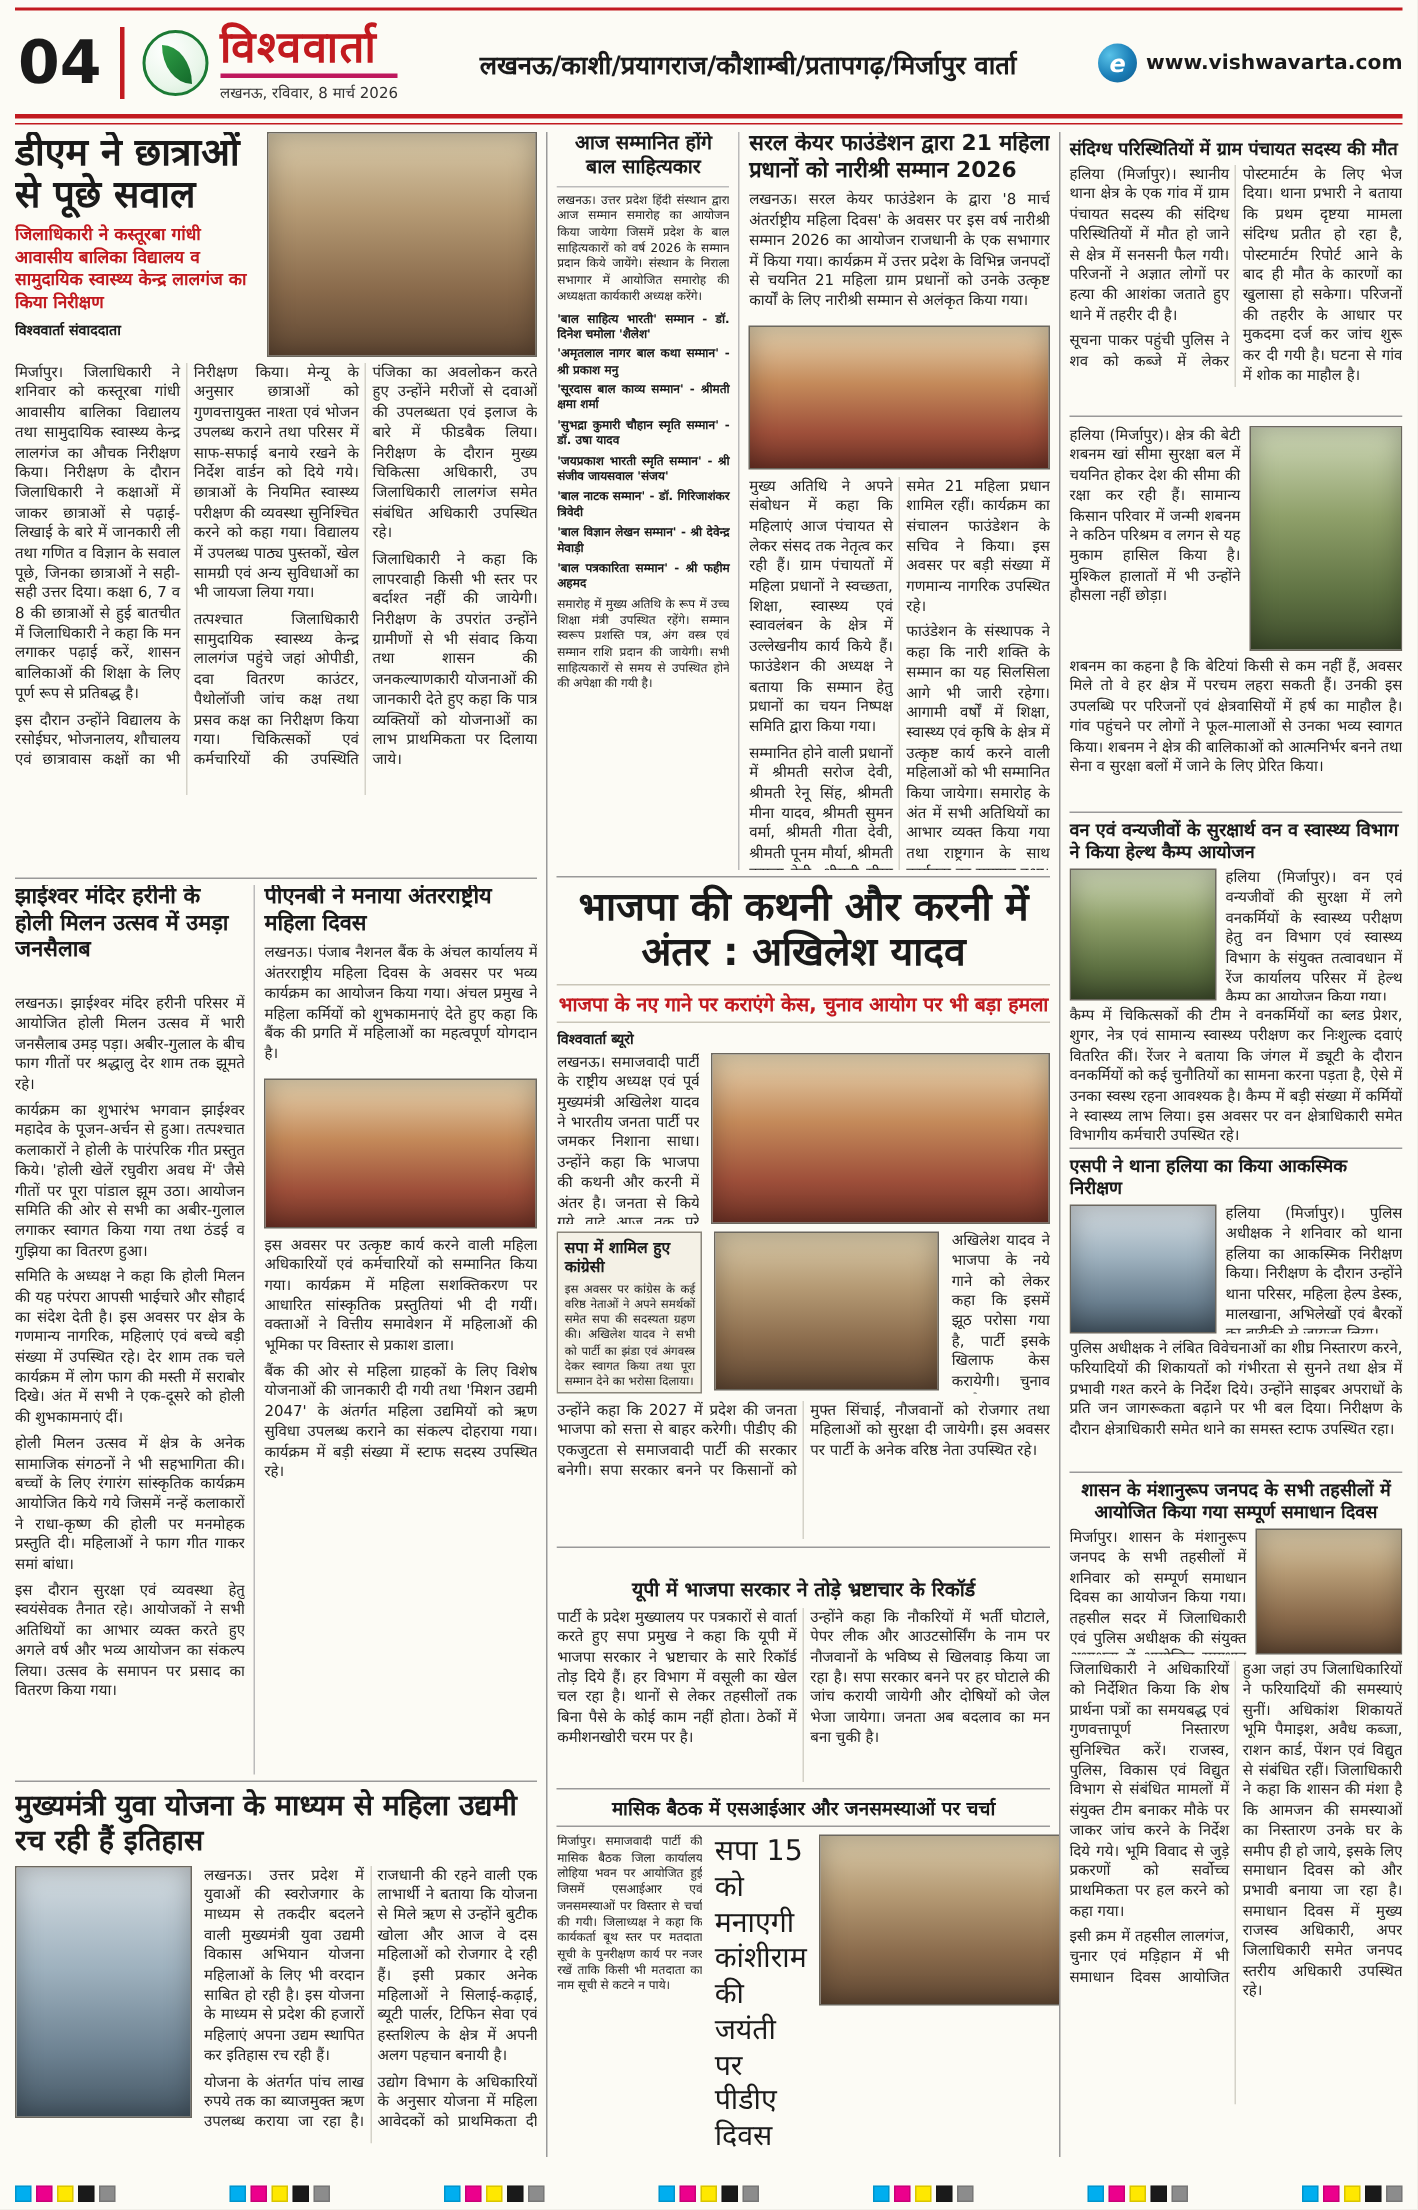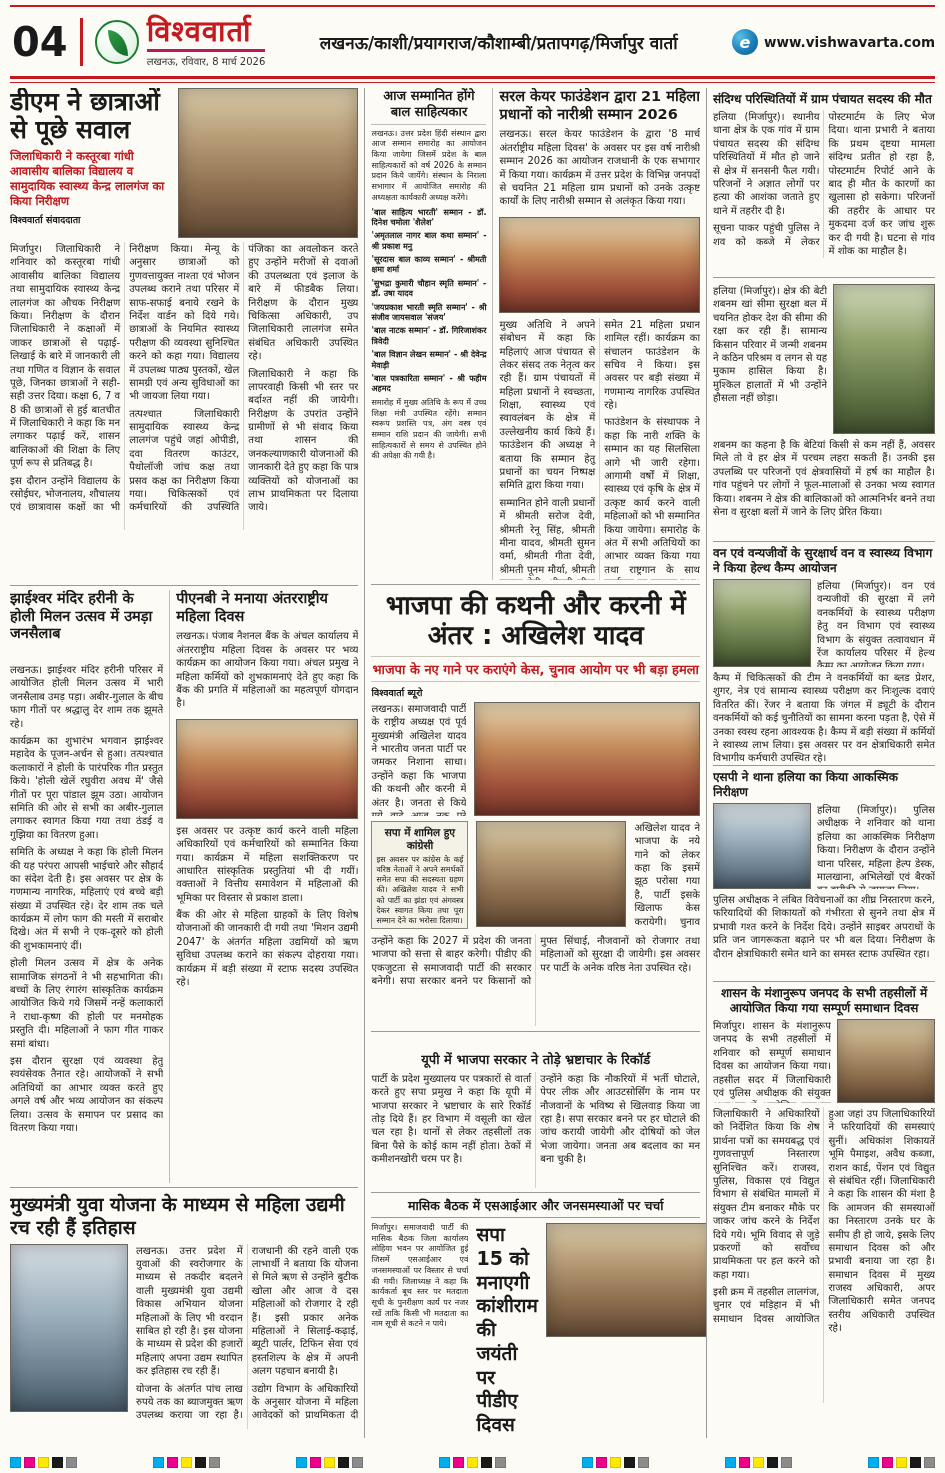--- a/index.html
+++ b/index.html
@@ -85,33 +85,33 @@
   .c-body2 { height:292px; }
 
   .art-i { border-top:1px solid #999; margin-top:4px; padding-top:6px; height:604px; }
   .i-sub { color:#c21a1f; text-align:center; font-weight:bold; font-size:13px; margin:5px 0 3px;
            border-top:1px solid #c9c5b8; border-bottom:1px solid #c9c5b8; padding:3px 0; }
   .i-row1 { display:flex; gap:8px; margin-top:2px; }
   .i-p1 { width:95px; flex:0 0 auto; height:114px; }
   .i-photo { flex:1; height:114px; }
   .i-row2 { display:flex; gap:8px; margin-top:5px; }
   .inset { width:97px; flex:0 0 auto; border:1px solid #8a867c; background:#f4f1e6; padding:4px; height:108px; overflow:hidden; }
-  .inset-title { font-weight:bold; font-size:10.5px; text-align:center; line-height:1.25; margin-bottom:3px; }
+  .inset-title { font-weight:bold; font-size:10.5px; line-height:1.25; margin-bottom:3px; }
   .inset-text { font-size:7.8px; line-height:1.3; text-align:justify; }
   .i-photo2 { width:150px; height:106px; flex:0 0 auto; }
   .i-p2 { flex:1; height:108px; }
   .i-p3 { margin-top:5px; height:92px; }
   .i-sub2 { font-weight:bold; text-align:center; font-size:13px; border-top:1px solid #999; margin-top:5px; padding-top:18px; }
   .i-sub2-body { margin-top:4px; height:128px; }
 
   .mn { border-top:1px solid #999; margin-top:4px; padding-top:4px; height:246px; }
   .m-head { font-weight:bold; text-align:center; font-size:12.5px; border-bottom:1px solid #999; padding-bottom:3px; }
   .n-top { display:flex; gap:8px; margin-top:5px; }
   .m-body { width:97px; flex:0 0 auto; height:118px; font-size:8px; }
-  .n-headline { flex:1; font-size:19px; font-weight:bold; line-height:1.25; }
+  .n-headline { flex:1; font-size:19px; font-weight:normal; line-height:1.25; }
   .n-photo { width:168px; height:114px; flex:0 0 auto; }
 
   .r-art { border-bottom:1px solid #999; padding:4px 0 3px; overflow:hidden; }
   .r-art:last-child { border-bottom:none; }
   .r-d { height:190px; } .d-body { height:148px; }
   .r-e { height:264px; }
   .e-row { display:flex; gap:6px; margin-top:2px; }
   .e-p1 { flex:1; height:150px; }
   .e-photo { width:102px; height:150px; flex:0 0 auto; }
   .e-p2 { margin-top:4px; }

